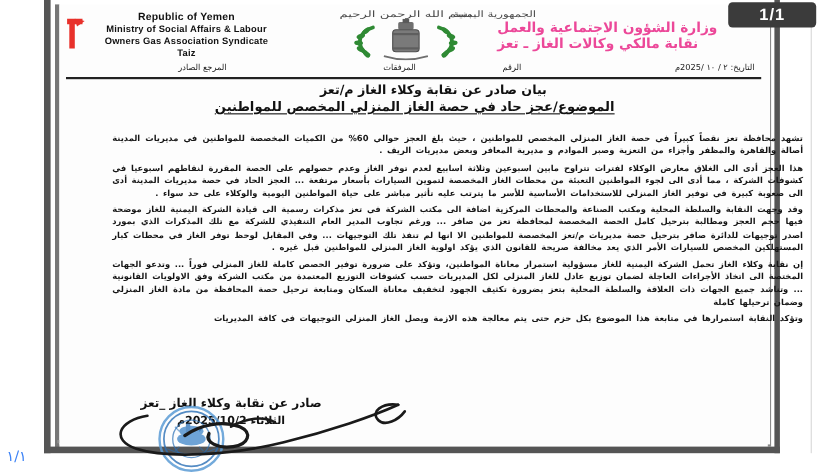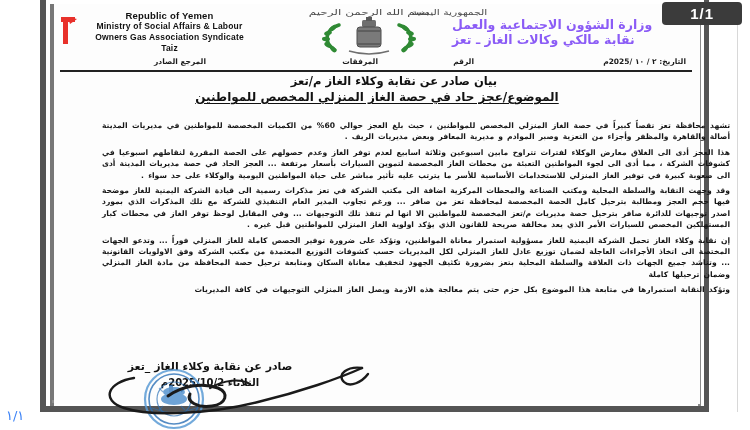--- a/index.html
+++ b/index.html
@@ -75,31 +75,31 @@
   #lh-right{
     position:absolute;right:16px;top:2px;width:230px;
     text-align:left;direction:rtl;
   }
   #gov-name{
     font-size:8px;color:#4a4a4a;letter-spacing:1px;
     font-family:"DejaVu Sans", sans-serif;
     transform:scaleX(1.35);
   }
   #lh-right .ar-line{
-    font-size:12.5px;font-weight:bold;color:#8b5cf6;line-height:15px;
+    font-size:12.5px;font-weight:bold;color:#ec4899;line-height:15px;
     font-family:"DejaVu Sans", sans-serif;letter-spacing:.5px;
   }
 
   
   #field-row{
     position:absolute;left:58px;top:57px;width:638px;height:13px;
     direction:rtl;
   }
   #field-row span{
-    position:absolute;font-size:7.5px;color:#1b1b1b;font-weight:bold;
+    position:absolute;font-size:7.5px;color:#1b1b1b;font-weight:normal;
     font-family:"DejaVu Sans", sans-serif;white-space:nowrap;
   }
   #f-date{right:10px;}
   #f-num{right:222px;}
   #f-attach{right:318px;}
   #f-ref{right:490px;}
 
   #rule-top{
     position:absolute;left:60px;top:70px;width:632px;height:2px;background:#222;
   }

